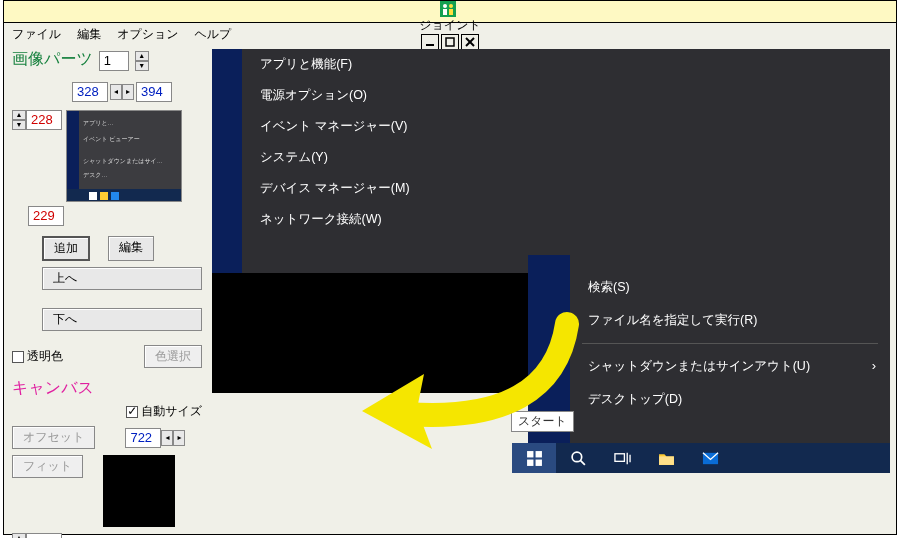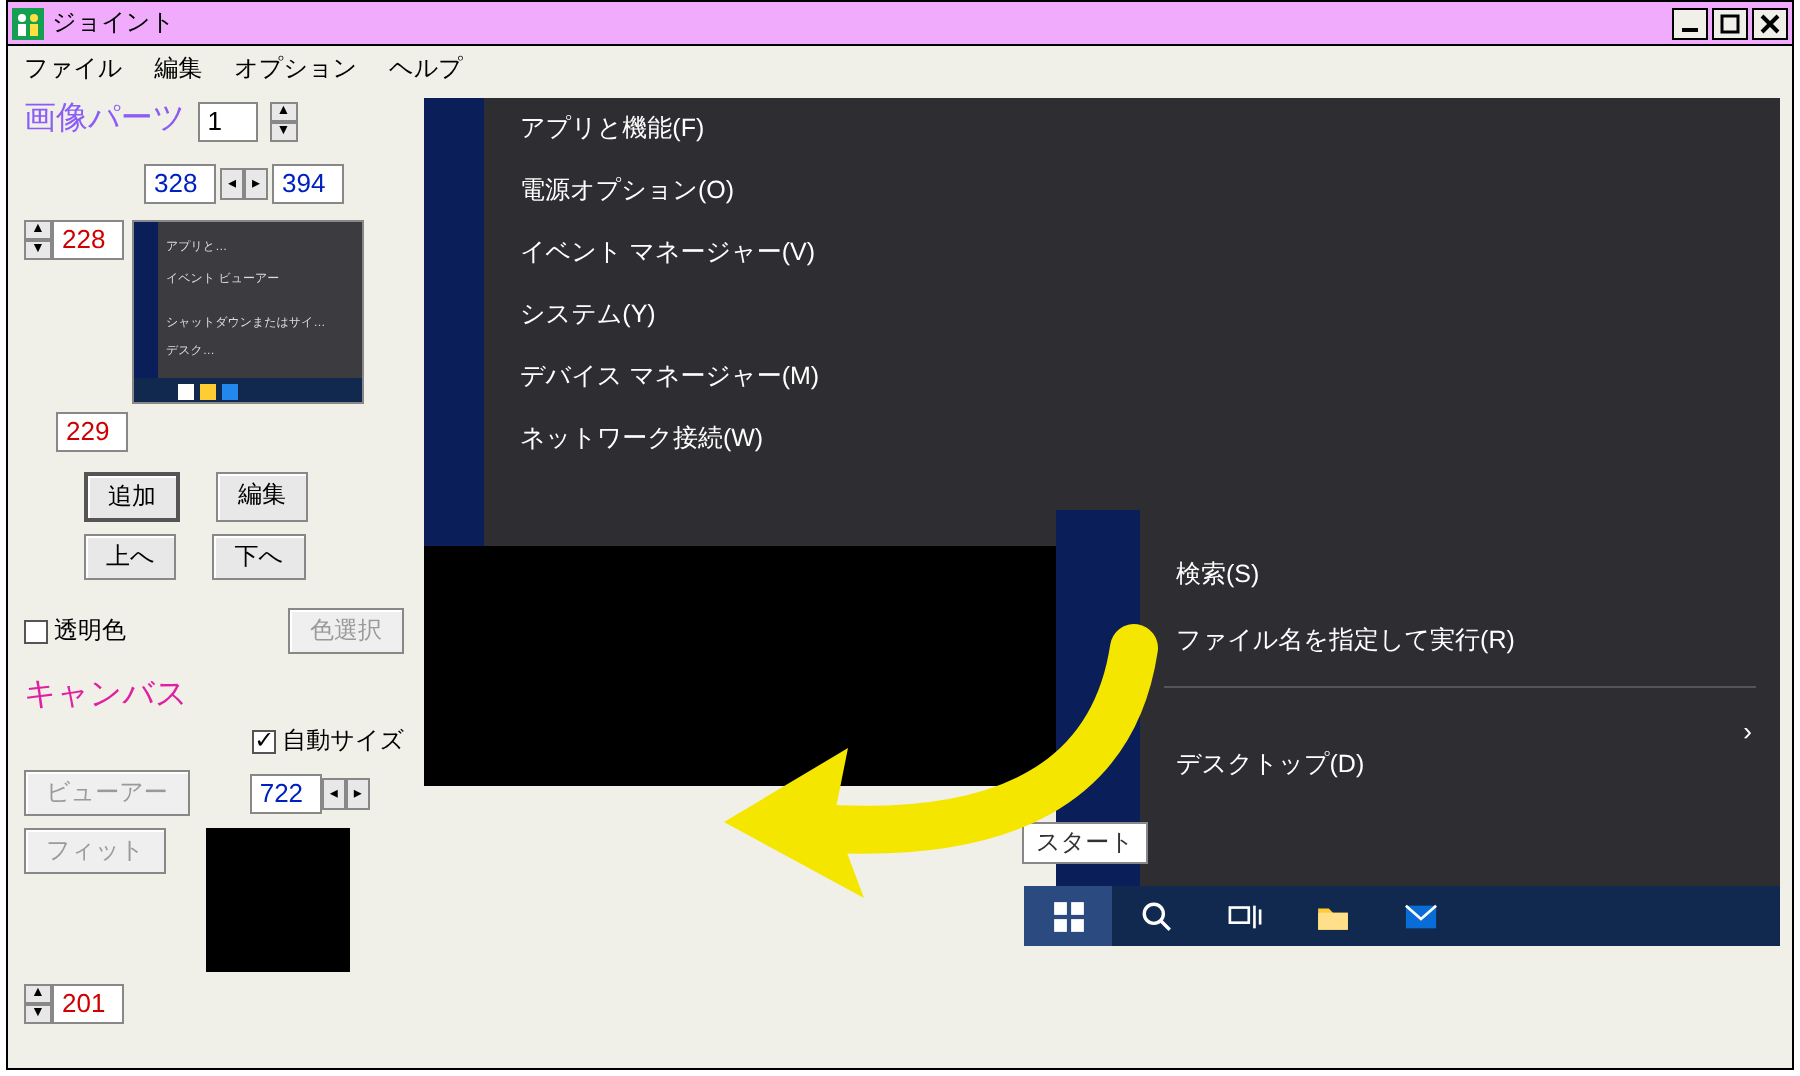--- a/index.html
+++ b/index.html
@@ -1,33 +1,33 @@
 <!DOCTYPE html>
 <html><head>
 <meta charset="utf-8">
 <style>
 * { box-sizing: border-box; margin: 0; padding: 0; font-family: "MS UI Gothic", sans-serif; }
 body { background: #fff; width: 900px; height: 538px; position: relative; overflow: hidden; }
 
 .outer { position: absolute; left: 3px; top: 0; width: 894px; height: 535px; border: 1px solid #000; background: #f0f0e8; }
 
-.titlebar { height: 22px; background: #f0abfc; border-bottom: 1px solid #000; display: flex; align-items: center; padding: 0 2px; }
+.titlebar { height: 22px; background: #fef9c3; border-bottom: 1px solid #000; display: flex; align-items: center; padding: 0 2px; flex-direction: column; }
 .app-icon { width: 16px; height: 16px; display: inline-flex; align-items: center; justify-content: center; margin-right: 4px; }
 .app-icon svg { width:16px; height:16px; }
 .title-text { font-size: 12px; flex: 1; }
 .winbtns { display: flex; gap: 2px; }
 .winbtn { width: 18px; height: 16px; border: 1.5px solid #000; background: #f0f0e8; display: flex; align-items: center; justify-content: center; font-size: 10px; font-weight: bold; }
 
 .menubar { height: 22px; display: flex; align-items: center; padding-left: 8px; gap: 16px; background: #f0f0e8; }
 .menubar span { font-size: 12px; }
 
 .body { position: relative; height: calc(100% - 44px); }
 
 .leftpanel { position: absolute; left: 8px; top: 4px; width: 190px; }
-.sec-title { font-size: 16px; color: #8b5cf6; margin-bottom: 2px; }
+.sec-title { font-size: 16px; color: #15803d; margin-bottom: 2px; }
 .sec-title.pink { color: #e020a0; }
 
 .numfield { display: inline-block; border: 1px solid #888; background: #fff; font-size: 13px; padding: 1px 4px; height: 20px; line-height: 16px; }
 .numfield.red { color: #d00000; }
 .numfield.blue { color: #0020c0; }
 
 .spinner { display: inline-flex; flex-direction: column; vertical-align: top; }
 .spinner .sb { width: 14px; height: 10px; border: 1px solid #888; background: #e8e8e8; font-size: 7px; line-height: 7px; text-align: center; }
 
 .btn { display:inline-block; border: 1px solid #888; background: #e8e8e8; padding: 2px 10px; font-size: 12px; box-shadow: 1px 1px 0 #fff inset; }
@@ -155,36 +155,36 @@
       </div>
 
       <div style="margin-top:4px; margin-left:16px;">
         <span class="numfield red" style="width:36px;">229</span>
       </div>
 
       <div style="margin-top:10px; display:flex; gap:18px; margin-left:30px;">
         <span class="btn" style="border:2px solid #555;">追加</span>
         <span class="btn">編集</span>
       </div>
-      <div style="margin-top:6px; display:flex; gap:18px; margin-left:30px;">
+      <div style="margin-top:6px; display:flex; gap:18px; margin-left:30px;flex-direction:column;">
         <span class="btn">上へ</span>
         <span class="btn">下へ</span>
       </div>
 
       <div style="margin-top:14px; display:flex; justify-content:space-between; align-items:center;">
         <span style="font-size:12px;"><span class="cb"></span><span>透明色</span></span>
         <span class="btn disabled">色選択</span>
       </div>
 
       <div class="sec-title pink" style="margin-top:10px;">キャンバス</div>
 
       <div style="margin-top:4px; font-size:12px;text-align:right;"><span class="cb checked"></span><span>自動サイズ</span></div>
 
       <div style="margin-top:6px; display:flex; align-items:center; gap:30px;">
-        <span class="btn disabled">ビューアー</span>
+        <span class="btn disabled">オフセット</span>
         <span style="display:flex; align-items:center;">
           <span class="numfield blue" style="width:36px;">722</span>
           <span class="hslider">
               <span class="hb">◂</span>
               <span class="hb">▸</span>
             </span>
         </span>
       </div>
 
       <div style="margin-top:6px; display:flex; align-items:flex-start; gap:20px;">
@@ -210,21 +210,21 @@
         <div class="mi">システム(Y)</div>
         <div class="mi">デバイス マネージャー(M)</div>
         <div class="mi">ネットワーク接続(W)</div>
       </div>
 
       <div class="menu-right">
         <div style="height:222px;"></div>
         <div class="mi">検索(S)</div>
         <div class="mi">ファイル名を指定して実行(R)</div>
         <div class="sep"></div>
-        <div class="mi"><span class="chev">›</span></div>
+        <div class="mi"><span>シャットダウンまたはサインアウト(U)</span><span class="chev">›</span></div>
         <div class="mi">デスクトップ(D)</div>
       </div>
 
       <div class="bluecol"></div>
       <div class="tooltip">スタート</div>
 
       <div class="taskbar2">
         <div class="tbi sel">
           <svg viewBox="0 0 16 16">
               <rect x="1" y="1" width="6" height="6" fill="#fff"></rect>

